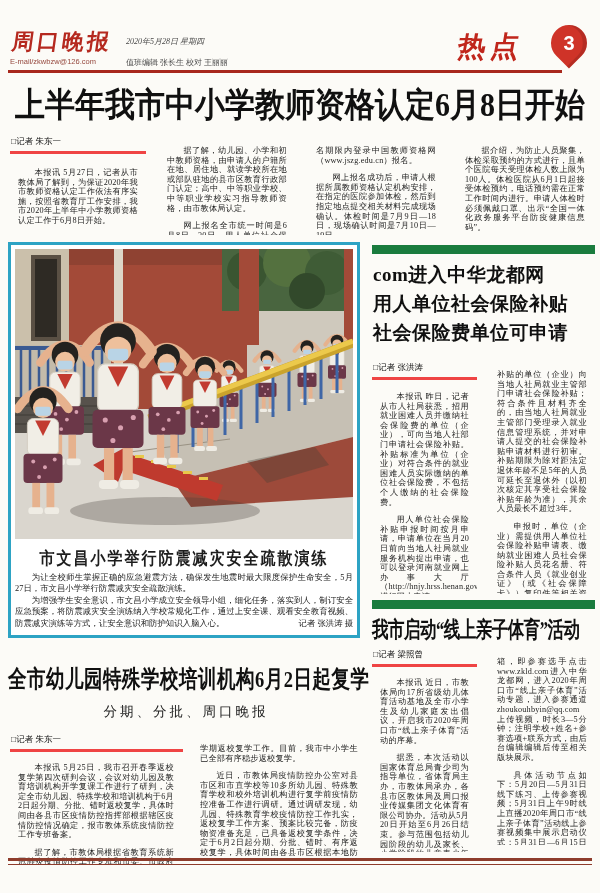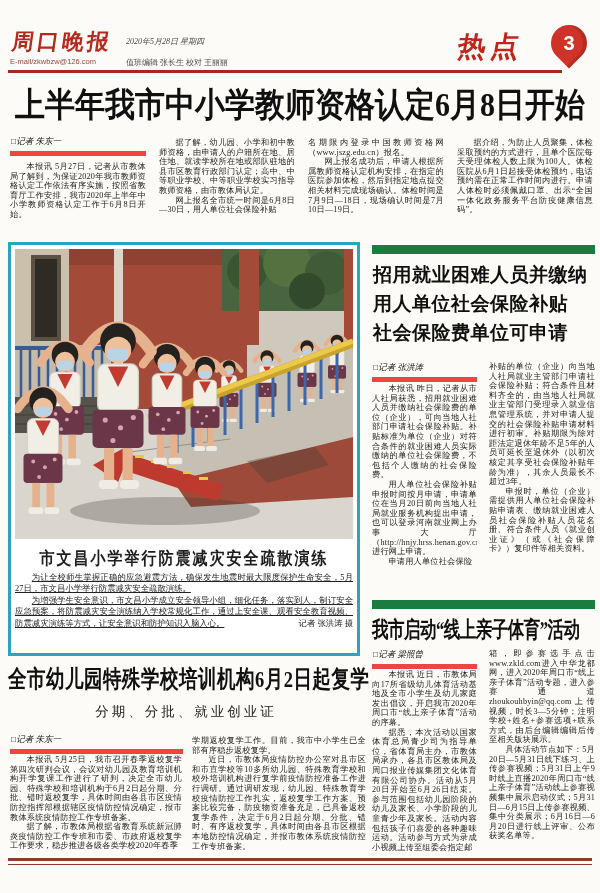--- a/index.html
+++ b/index.html
@@ -24,31 +24,31 @@
   .hrule{left:8px;top:70px;width:554px;height:3px;background:#a8281d;}
 
   
   .lead-hl{left:8px;top:82px;width:584px;text-align:center;font-size:30px;font-weight:800;
            color:#0e0e0e;transform:scaleY(1.12);transform-origin:top center;white-space:nowrap;}
   .sec-hl{font-weight:800;color:#101010;}
 
   
   .bt{font-size:8.2px;line-height:9.6px;letter-spacing:.2px;text-align:justify;
       color:#1c1c1c;overflow:hidden;}
-  .bt p{margin:0;text-indent:2em;}
+  .bt p{margin:8px;text-indent:2em;}
   .cont-first p:first-child{text-indent:0;}
-  .byline{font-size:8.5px;color:#111;border-bottom:5px solid #ef4444;padding:0 0 3px 1px;
-          font-family:"Liberation Sans",sans-serif;font-style:italic;}
+  .byline{font-size:8.5px;color:#111;border-bottom:3px solid #ef4444;padding:0 0 3px 1px;
+          font-family:"Liberation Sans",sans-serif;}
 
   
   .photo-box{left:8px;top:242px;width:352px;border:3px solid #2da3c4;background:#fff;
-             padding:4px 4px 24px;box-sizing:border-box;}
+             padding:4px 4px 6px;box-sizing:border-box;}
   .cap-title{text-align:center;font-size:15px;font-weight:bold;letter-spacing:2px;
              margin:6px 0 4px;transform:scaleY(1.15);}
-  .cap{font-size:8.4px;line-height:11.4px;text-align:justify;margin:0;text-indent:2em;color:#222;text-decoration:underline;}
+  .cap{font-size:8.4px;line-height:11.4px;text-align:justify;margin:0;text-indent:2em;color:#222;}
   .credit{float:right;text-indent:0;}
 
   .greenbar{left:372px;width:223px;height:9px;background:#1a7c3e;}
   .ins-hl{left:373px;top:260px;width:222px;font-size:19px;line-height:29px;letter-spacing:.5px;}
   .sports-hl{left:372px;top:615px;width:230px;font-size:16.5px;letter-spacing:-.5px;white-space:nowrap;
              transform:scaleY(1.35);transform-origin:top left;}
   .reopen-hl{left:8px;top:662px;width:356px;text-align:center;font-size:18.5px;letter-spacing:.5px;
              transform:scaleY(1.3);transform-origin:top center;white-space:nowrap;}
   .reopen-sub{left:8px;top:703px;width:356px;text-align:center;font-size:13.5px;letter-spacing:3px;color:#222;}
   .bottom-rule{left:8px;top:858px;width:584px;height:3px;border-top:3px solid #8e3c2c;
@@ -183,21 +183,21 @@
       <use href="#kid" transform="translate(103,92) scale(2.55)"></use>
       <use href="#kid" transform="translate(28,152) scale(1.95)"></use>
     </svg>
     <div class="cap-title">市文昌小学举行防震减灾安全疏散演练</div>
     <p class="cap">为让全校师生掌握正确的应急避震方法，确保发生地震时最大限度保护生命安全，5月27日，市文昌小学举行防震减灾安全疏散演练。</p>
     <p class="cap"><span>为增强学生安全意识，市文昌小学成立安全领导小组，细化任务，落实到人，制订安全应急预案，将防震减灾安全演练纳入学校常规化工作，通过上安全课、观看安全教育视频、防震减灾演练等方式，让安全意识和防护知识入脑入心。</span><span class="credit">记者 张洪涛 摄</span></p>
   </div>
 
   <div class="abs greenbar" style="top:245px;"></div>
   <div class="abs ins-hl sec-hl">
-    <div>招用就业困难人员并缴纳</div>
+    <div>com进入中华龙都网</div>
     <div>用人单位社会保险补贴</div>
     <div>社会保险费单位可申请</div>
   </div>
   <div class="abs byline" style="left:372px;top:362px;width:104px;">□记者 张洪涛</div>
   <div class="abs bt" style="left:372px;top:384px;width:105px;height:210px;">
       <p>本报讯 昨日，记者从市人社局获悉，招用就业困难人员并缴纳社会保险费的单位（企业），可向当地人社部门申请社会保险补贴。补贴标准为单位（企业）对符合条件的就业困难人员实际缴纳的单位社会保险费，不包括个人缴纳的社会保险费。</p>
       <p>用人单位社会保险补贴申报时间按月申请，申请单位在当月20日前向当地人社局就业服务机构提出申请，也可以登录河南就业网上办事大厅（http://hnjy.hrss.henan.gov.cn）进行网上申请。</p>
       <p>申请用人单位社会保险</p>
     </div>
   <div class="abs bt cont-first" style="left:489px;top:362px;width:106px;height:232px;">
@@ -211,21 +211,21 @@
   <div class="abs bt" style="left:372px;top:670px;width:105px;height:182px;">
       <p>本报讯 近日，市教体局向17所省级幼儿体育活动基地及全市小学生及幼儿家庭发出倡议，开启我市2020年周口市“线上亲子体育”活动的序幕。</p>
       <p>据悉，本次活动以国家体育总局青少司为指导单位，省体育局主办，市教体局承办，各县市区教体局及周口报业传媒集团文化体育有限公司协办。活动从5月20日开始至6月26日结束。参与范围包括幼儿园阶段的幼儿及家长、小学阶段的儿童青少年及家长。活动内容包括孩子们喜爱的各种趣味运动。活动参与方式为录成小视频上传至组委会指定邮</p>
     </div>
   <div class="abs bt cont-first" style="left:489px;top:649px;width:106px;height:196px;">
       <p>箱，即参赛选手点击www.zkld.com进入中华龙都网，进入2020年周口市“线上亲子体育”活动专题，进入参赛通道zhoukouhbyin@qq.com上传视频，时长3—5分钟；注明学校+姓名+参赛选项+联系方式，由后台编辑编辑后传至相关版块展示。</p>
       <p>具体活动节点如下：5月20日—5月31日线下练习、上传参赛视频；5月31日上午9时线上直播2020年周口市“线上亲子体育”活动线上参赛视频集中展示启动仪式；5月31日—6月15日上传参赛视频、集中分类展示；6月16日—6月20日进行线上评审、公布获奖名单等。</p>
     </div>
 
   <div class="abs reopen-hl sec-hl">全市幼儿园特殊学校培训机构6月2日起复学</div>
-  <div class="abs reopen-sub">分期、分批、就业创业证</div>
+  <div class="abs reopen-sub">分期、分批、周口晚报</div>
   <div class="abs byline" style="left:10px;top:734px;width:172px;">□记者 朱东一</div>
   <div class="abs bt" style="left:10px;top:755px;width:172px;height:110px;">
       <p>本报讯 5月25日，我市召开春季返校复学第四次研判会议，会议对幼儿园及教育培训机构开学复课工作进行了研判，决定全市幼儿园、特殊学校和培训机构于6月2日起分期、分批、错时返校复学，具体时间由各县市区疫情防控指挥部根据辖区疫情防控情况确定，报市教体系统疫情防控工作专班备案。</p>
       <p>据了解，市教体局根据省教育系统新冠肺炎疫情防控工作专班和市委、市政府返校复学工作要求，稳步推进各级各类学校2020年春季</p>
     </div>
   <div class="abs bt cont-first" style="left:192px;top:736px;width:174px;height:120px;">
       <p>学期返校复学工作。目前，我市中小学生已全部有序稳步返校复学。</p>
       <p>近日，市教体局疫情防控办公室对县市区和市直学校等10多所幼儿园、特殊教育学校和校外培训机构进行复学前疫情防控准备工作进行调研。通过调研发现，幼儿园、特殊教育学校疫情防控工作扎实，返校复学工作方案、预案比较完备，防疫物资准备充足，已具备返校复学条件，决定于6月2日起分期、分批、错时、有序返校复学，具体时间由各县市区根据本地防控情况确定，并报市教体系统疫情防控工作专班备案。</p>
     </div>
 

